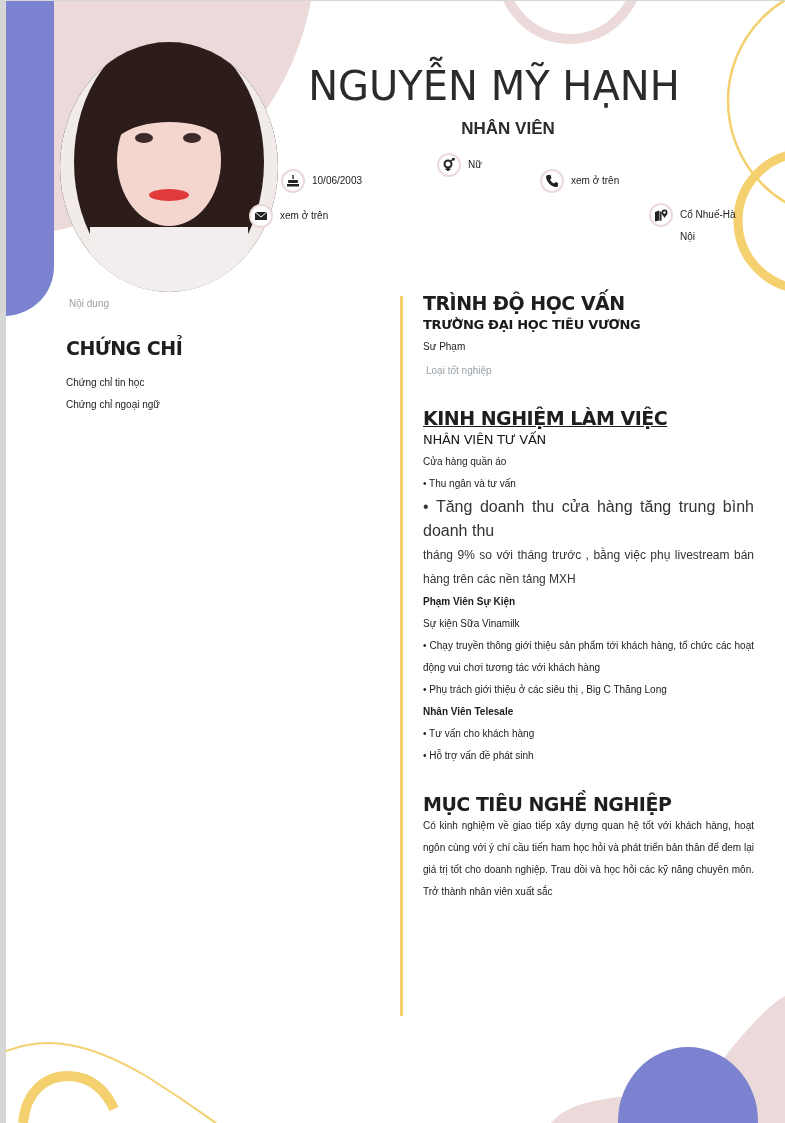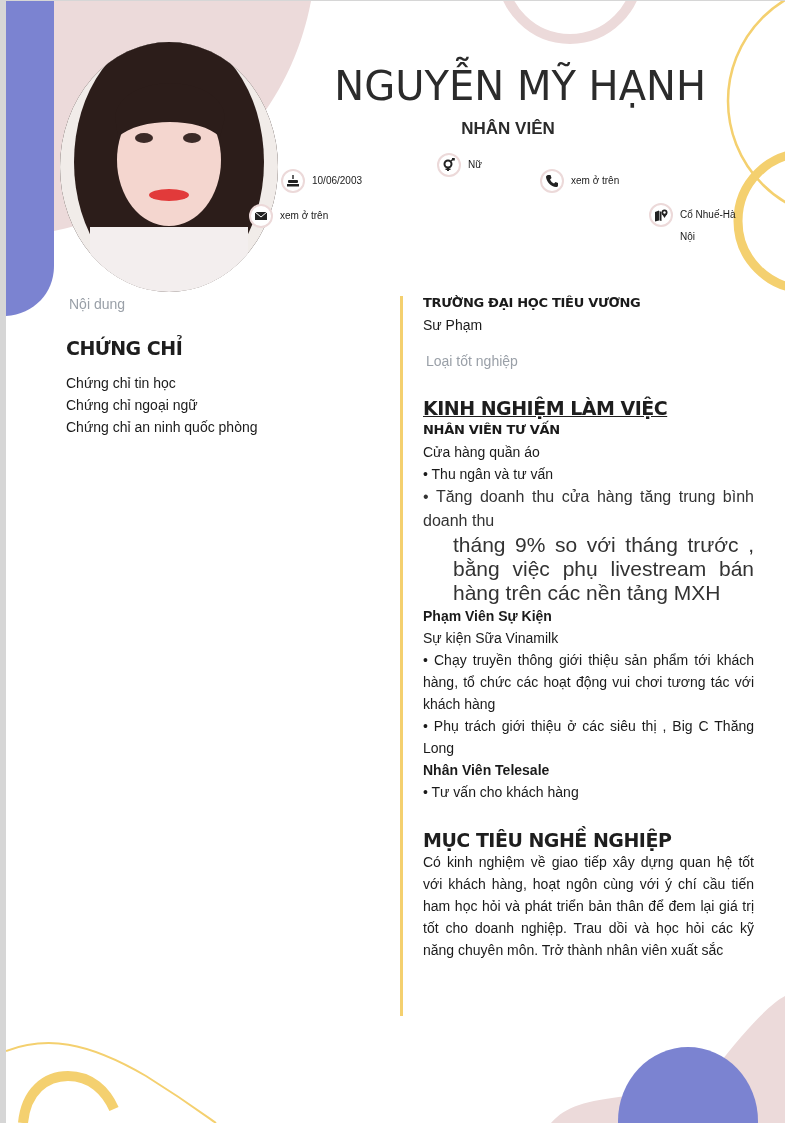--- a/index.html
+++ b/index.html
@@ -1,28 +1,28 @@
 <!DOCTYPE html>
 <html><head>
 <meta charset="utf-8">
 <style>
   html, body { margin:0; padding:0; }
   body { width:785px; height:1123px; background:#d6d6d6; position:relative; overflow:hidden; font-family:"Liberation Sans", sans-serif; }
   .page { position:absolute; left:6px; top:1px; width:779px; height:1122px; background:#ffffff; overflow:hidden; }
   .deco { position:absolute; pointer-events:none; }
   .abs { position:absolute; }
-  .name { left:300px; top:62px; width:400px; text-align:right; font-size:40px; color:#2b2b2b; font-family:"DejaVu Sans", sans-serif; letter-spacing:0px; font-weight:normal; }
+  .name { left:288px; top:62px; width:400px; text-align:center; font-size:40px; color:#2b2b2b; font-family:"DejaVu Sans", sans-serif; letter-spacing:0px; font-weight:normal; }
   .role { left:300px; top:118px; width:404px; text-align:center; font-size:17px; font-weight:bold; color:#2b2b2b; font-family:"Liberation Sans", sans-serif; }
   .info { display:flex; align-items:flex-start; font-size:10px; color:#1a1a1a; }
   .info .ic { width:24px; height:24px; border:2px solid #ecd9d9; border-radius:50%; box-sizing:border-box; display:flex; align-items:center; justify-content:center; margin-right:7px; flex-shrink:0; background:#fff; }
   .info .ic svg { width:14px; height:14px; }
   .info .txt { line-height:22px; padding-top:1px; }
   .photo { left:54px; top:41px; width:218px; height:250px; border-radius:50%; overflow:hidden; background:radial-gradient(ellipse at 50% 55%, #f3d9d2 0%, #e9c2b9 30%, #3a2723 31%, #2a1c19 60%, #1e1412 100%); }
   .sec-title { font-family:"DejaVu Sans", sans-serif; font-weight:bold; font-size:19px; color:#1e1e1e; letter-spacing:-0.5px; }
-  .t14 { font-size:14px; color:#1a1a1a; line-height:22px; }
+  .t14 { font-size:10px; color:#1a1a1a; line-height:22px; }
   .muted { color:#9aa0a8; }
   .just { text-align:justify; }
   .vline { left:394px; top:295px; width:3px; height:720px; background:#f4d06f; }
 </style>
 </head>
 <body>
 
 <div class="page">
 
   <svg class="deco" width="779" height="1122" viewBox="0 0 779 1122" style="left:0;top:0;">
@@ -119,43 +119,44 @@
       <span style="display:block">Nội</span>
     </span>
   </div>
 
   <div class="abs t14 muted" style="left:63px;top:292px;">Nội dung</div>
 
   <div class="abs sec-title" style="left:60px;top:336px;">CHỨNG CHỈ</div>
   <div class="abs" style="left:60px;top:371px;">
     <div class="t14">Chứng chỉ tin học</div>
     <div class="t14">Chứng chỉ ngoại ngữ</div>
-    <div class="t14">Chứng chỉ an ninh quốc phòng</div>
   </div>
 
   <div class="abs vline"></div>
 
   <div class="abs" style="left:417px;top:291px;width:331px;">
+    <div class="sec-title">TRÌNH ĐỘ HỌC VẤN</div>
     <div class="t14" style="font-weight:bold;font-family:'DejaVu Sans',sans-serif;font-size:13px;letter-spacing:-0.3px;">TRƯỜNG ĐẠI HỌC TIÊU VƯƠNG</div>
     <div class="t14">Sư Phạm</div>
-    <div class="t14 muted" style="padding-left:3px;margin-top:14px;">Loại tốt nghiệp</div>
+    <div class="t14 muted" style="padding-left:3px;margin-top:2px;">Loại tốt nghiệp</div>
 
     <div class="sec-title" style="margin-top:25px;text-decoration:underline;">KINH NGHIỆM LÀM VIỆC</div>
-    <div class="t14" style="font-weight:bold;font-family:'DejaVu Sans',sans-serif;font-size:13px;letter-spacing:-0.3px;">NHÂN VIÊN TƯ VẤN</div>
+    <div class="t14" style="font-weight:normal;font-family:'DejaVu Sans',sans-serif;font-size:13px;letter-spacing:-0.3px;">NHÂN VIÊN TƯ VẤN</div>
     <div class="t14">Cửa hàng quần áo</div>
     <div class="t14">• Thu ngân và tư vấn</div>
     <div class="just" style="font-size:16px;line-height:24px;color:#333;">• Tăng doanh thu cửa hàng tăng trung bình doanh thu</div>
-    <div class="just" style="font-size:21px;line-height:24px;color:#333;margin-left:30px;">tháng 9% so với tháng trước , bằng việc phụ livestream bán hàng trên các nền tảng MXH</div>
+    <div class="just" style="font-size:12px;line-height:24px;color:#333;">tháng 9% so với tháng trước , bằng việc phụ livestream bán hàng trên các nền tảng MXH</div>
 
     <div class="t14" style="font-weight:bold;">Phạm Viên Sự Kiện</div>
     <div class="t14">Sự kiện Sữa Vinamilk</div>
     <div class="t14 just">• Chạy truyền thông giới thiệu sản phẩm tới khách hàng, tổ chức các hoạt động vui chơi tương tác với khách hàng</div>
     <div class="t14 just">• Phụ trách giới thiệu ở các siêu thị , Big C Thăng Long</div>
 
     <div class="t14" style="font-weight:bold;">Nhân Viên Telesale</div>
     <div class="t14">• Tư vấn cho khách hàng</div>
+    <div class="t14">• Hỗ trợ vấn đề phát sinh</div>
 
     <div class="sec-title" style="margin-top:26px;">MỤC TIÊU NGHỀ NGHIỆP</div>
     <div class="t14 just">Có kinh nghiệm về giao tiếp xây dựng quan hệ tốt với khách hàng, hoạt ngôn cùng với ý chí cầu tiến ham học hỏi và phát triển bản thân để đem lại giá trị tốt cho doanh nghiệp. Trau dồi và học hỏi các kỹ năng chuyên môn. Trở thành nhân viên xuất sắc</div>
   </div>
 
   <div class="abs" style="left:612px;top:1102px;width:140px;text-align:center;font-size:14px;color:#e8e9f6;margin-top:37px;">vieclam123.vn</div>
 </div>
 
 </body></html>

